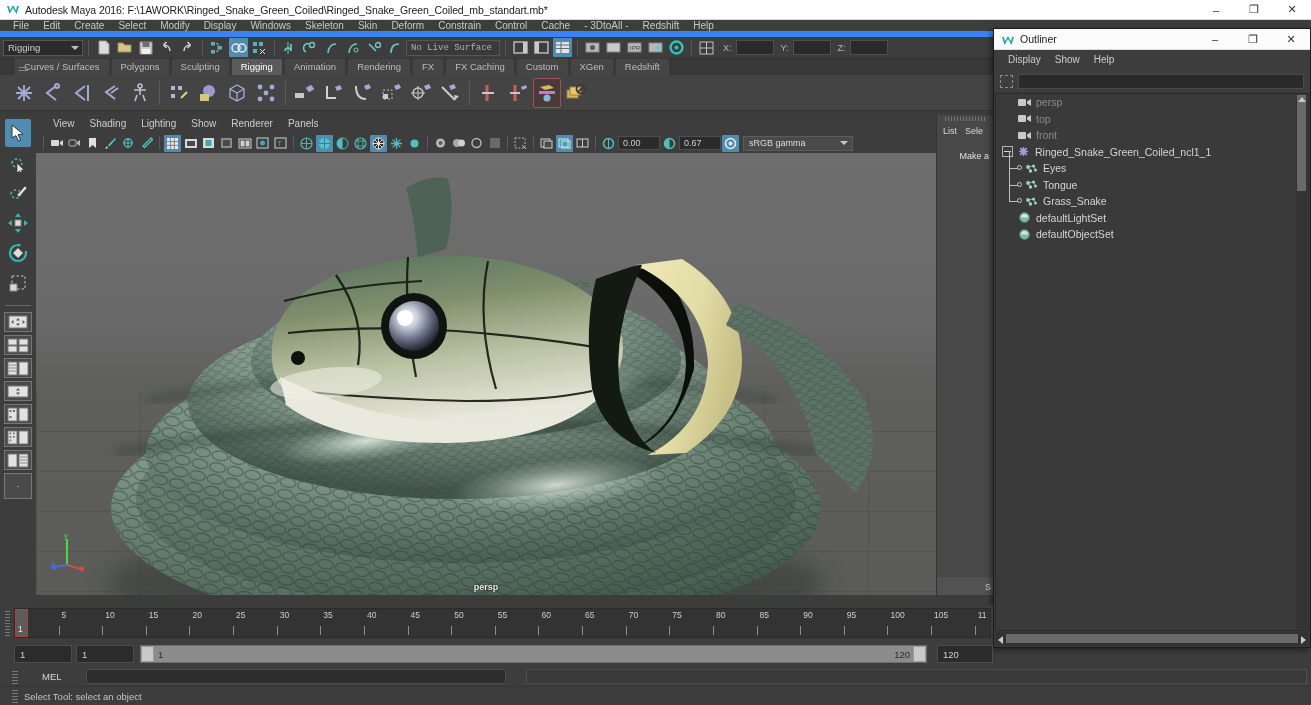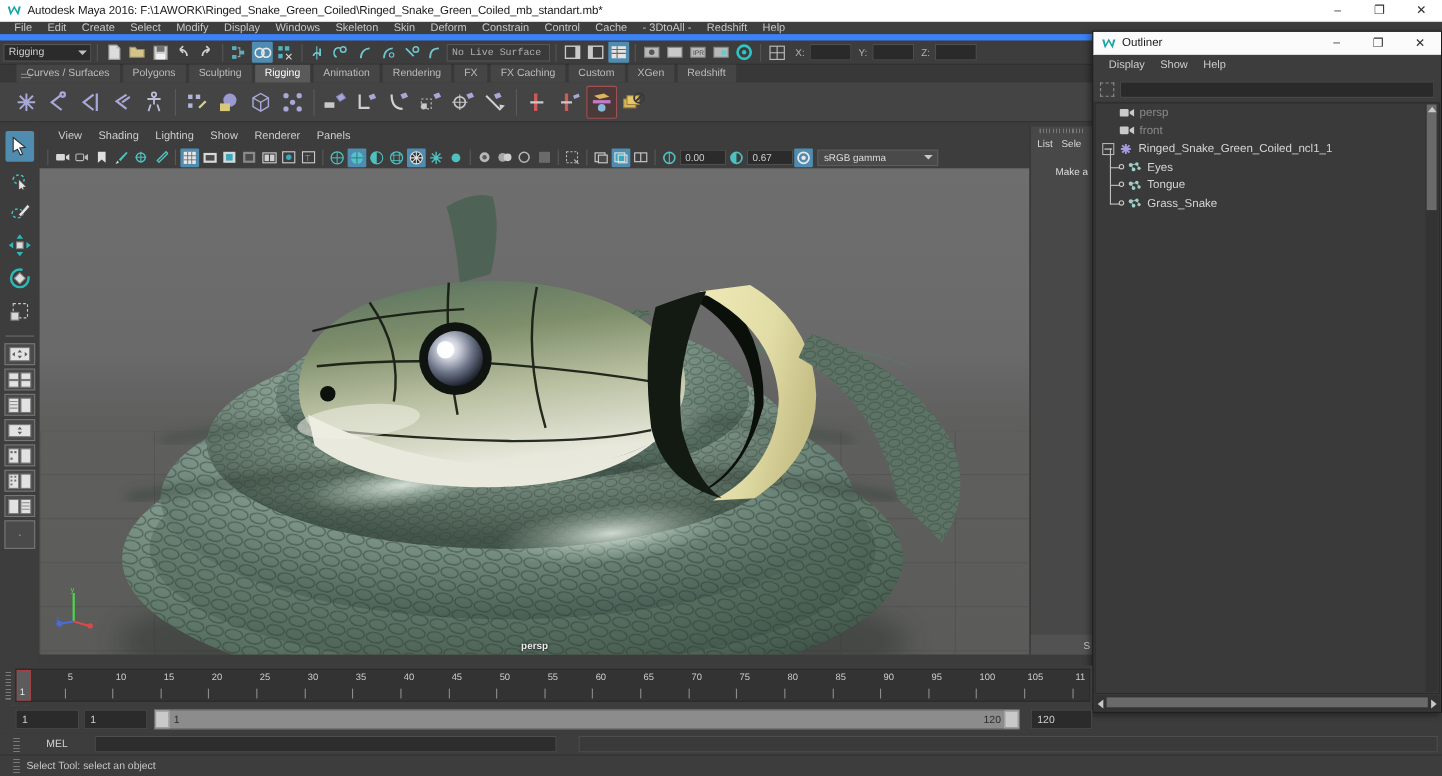--- a/index.html
+++ b/index.html
@@ -1106,20 +1106,30 @@
         <span class="lbl">persp</span>
       </div>
       <div class="olrow dim">
         <div style="width: 15px; flex: 0 0 auto;"></div>
         <span class="ic">
           <svg width="15" height="11" viewBox="0 0 15 11">
             <rect x="1" y="2" width="8" height="7" rx="1" fill="#c9c9c9"></rect>
             <path d="M10 4.5l4-2.5v7l-4-2.5z" fill="#c9c9c9"></path>
           </svg>
         </span>
+        <span class="lbl">top</span>
+      </div>
+      <div class="olrow dim">
+        <div style="width: 15px; flex: 0 0 auto;"></div>
+        <span class="ic">
+          <svg width="15" height="11" viewBox="0 0 15 11">
+            <rect x="1" y="2" width="8" height="7" rx="1" fill="#c9c9c9"></rect>
+            <path d="M10 4.5l4-2.5v7l-4-2.5z" fill="#c9c9c9"></path>
+          </svg>
+        </span>
         <span class="lbl">front</span>
       </div>
       <div class="olrow">
         <div class="expander">
           <i></i>
         </div>
         <span class="ic">
           <svg width="15" height="11" viewBox="0 0 15 11">
             <g stroke="#a89ae0" stroke-width="1.7">
               <path d="M7.5 1v9M3 5.5h9M4.2 2.2l6.6 6.6M10.8 2.2L4.2 8.8"></path>
@@ -1178,20 +1188,40 @@
               <circle cx="4" cy="4" r="1.9"></circle>
               <circle cx="9.5" cy="3" r="1.6"></circle>
               <circle cx="6.5" cy="8" r="1.7"></circle>
               <circle cx="11.5" cy="7" r="1.5"></circle>
             </g>
             <path d="M4 4L9.5 3M4 4l2.5 4M9.5 3l2 4" stroke="#9fd0c8" stroke-width=".8"></path>
           </svg>
         </span>
         <span class="lbl">Grass_Snake</span>
       </div>
+      <div class="olrow">
+        <div style="width: 15px; flex: 0 0 auto;"></div>
+        <span class="ic">
+          <svg width="15" height="11" viewBox="0 0 15 11">
+            <circle cx="7.5" cy="5.5" r="5" fill="#7fb8a8" stroke="#4e7a6e"></circle>
+            <path d="M4 5.5a3.5 3.5 0 017 0" fill="#d8e8d8"></path>
+          </svg>
+        </span>
+        <span class="lbl">defaultLightSet</span>
+      </div>
+      <div class="olrow">
+        <div style="width: 15px; flex: 0 0 auto;"></div>
+        <span class="ic">
+          <svg width="15" height="11" viewBox="0 0 15 11">
+            <circle cx="7.5" cy="5.5" r="5" fill="#7fb8a8" stroke="#4e7a6e"></circle>
+            <path d="M4 5.5a3.5 3.5 0 017 0" fill="#d8e8d8"></path>
+          </svg>
+        </span>
+        <span class="lbl">defaultObjectSet</span>
+      </div>
     </div>
   <div class="ol-hbar">
     <div class="ol-harrowL"></div>
     <div class="ol-hthumb"></div>
     <div class="ol-harrowR"></div>
   </div>
 </div>
 
 <div class="timebar">
   <div class="tl-grip">

